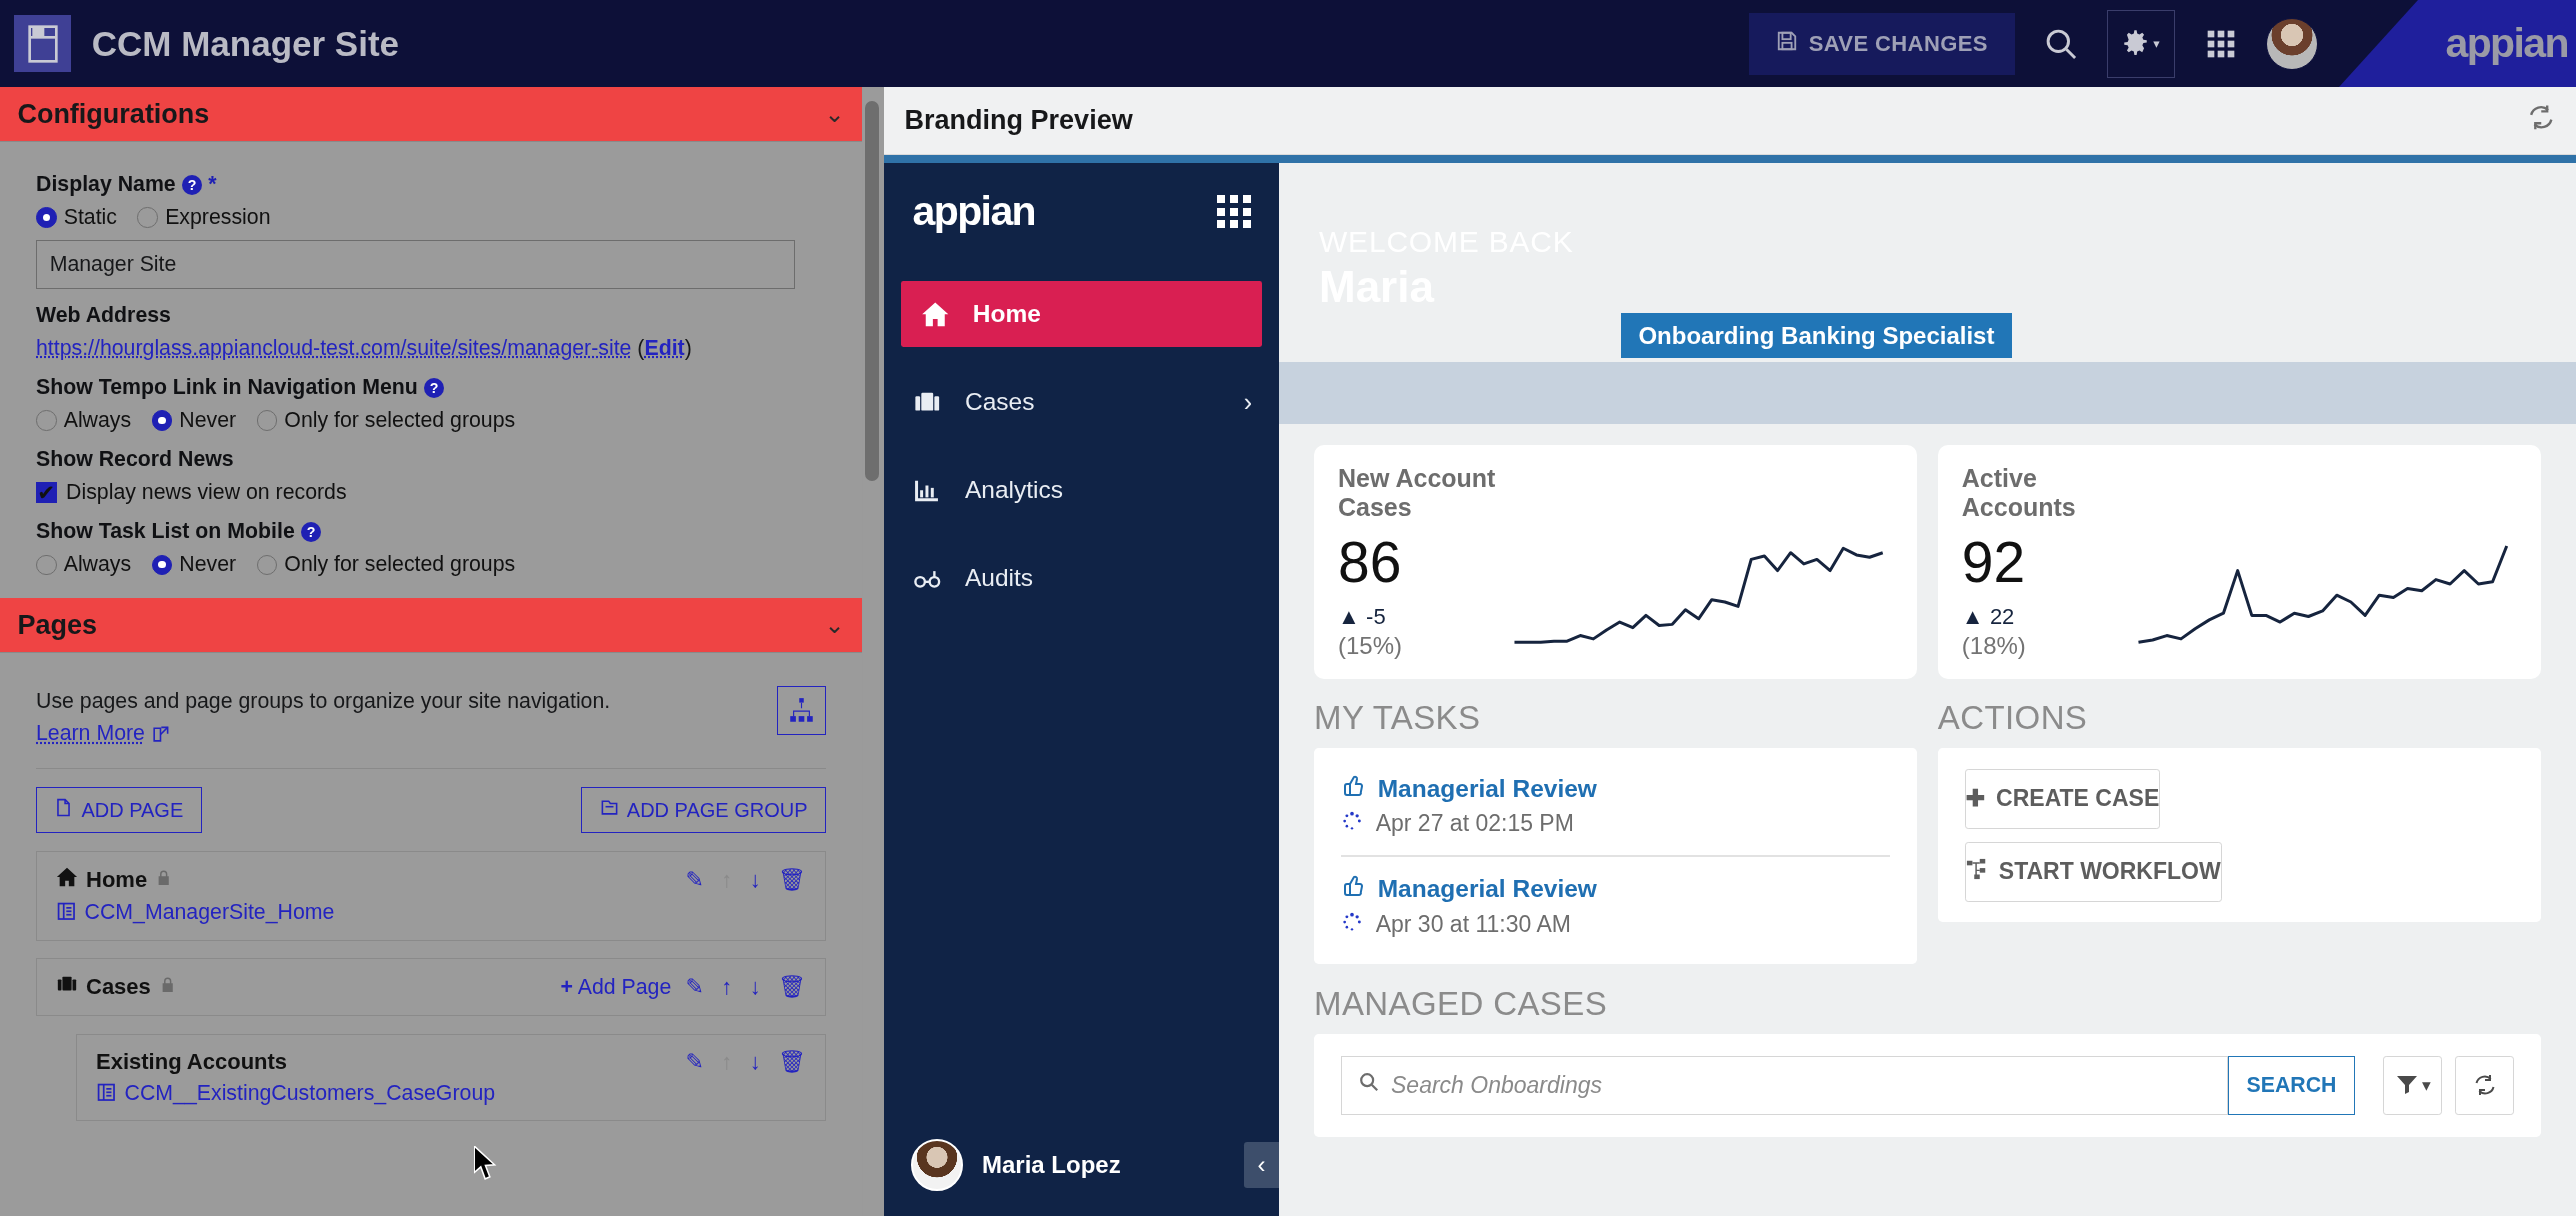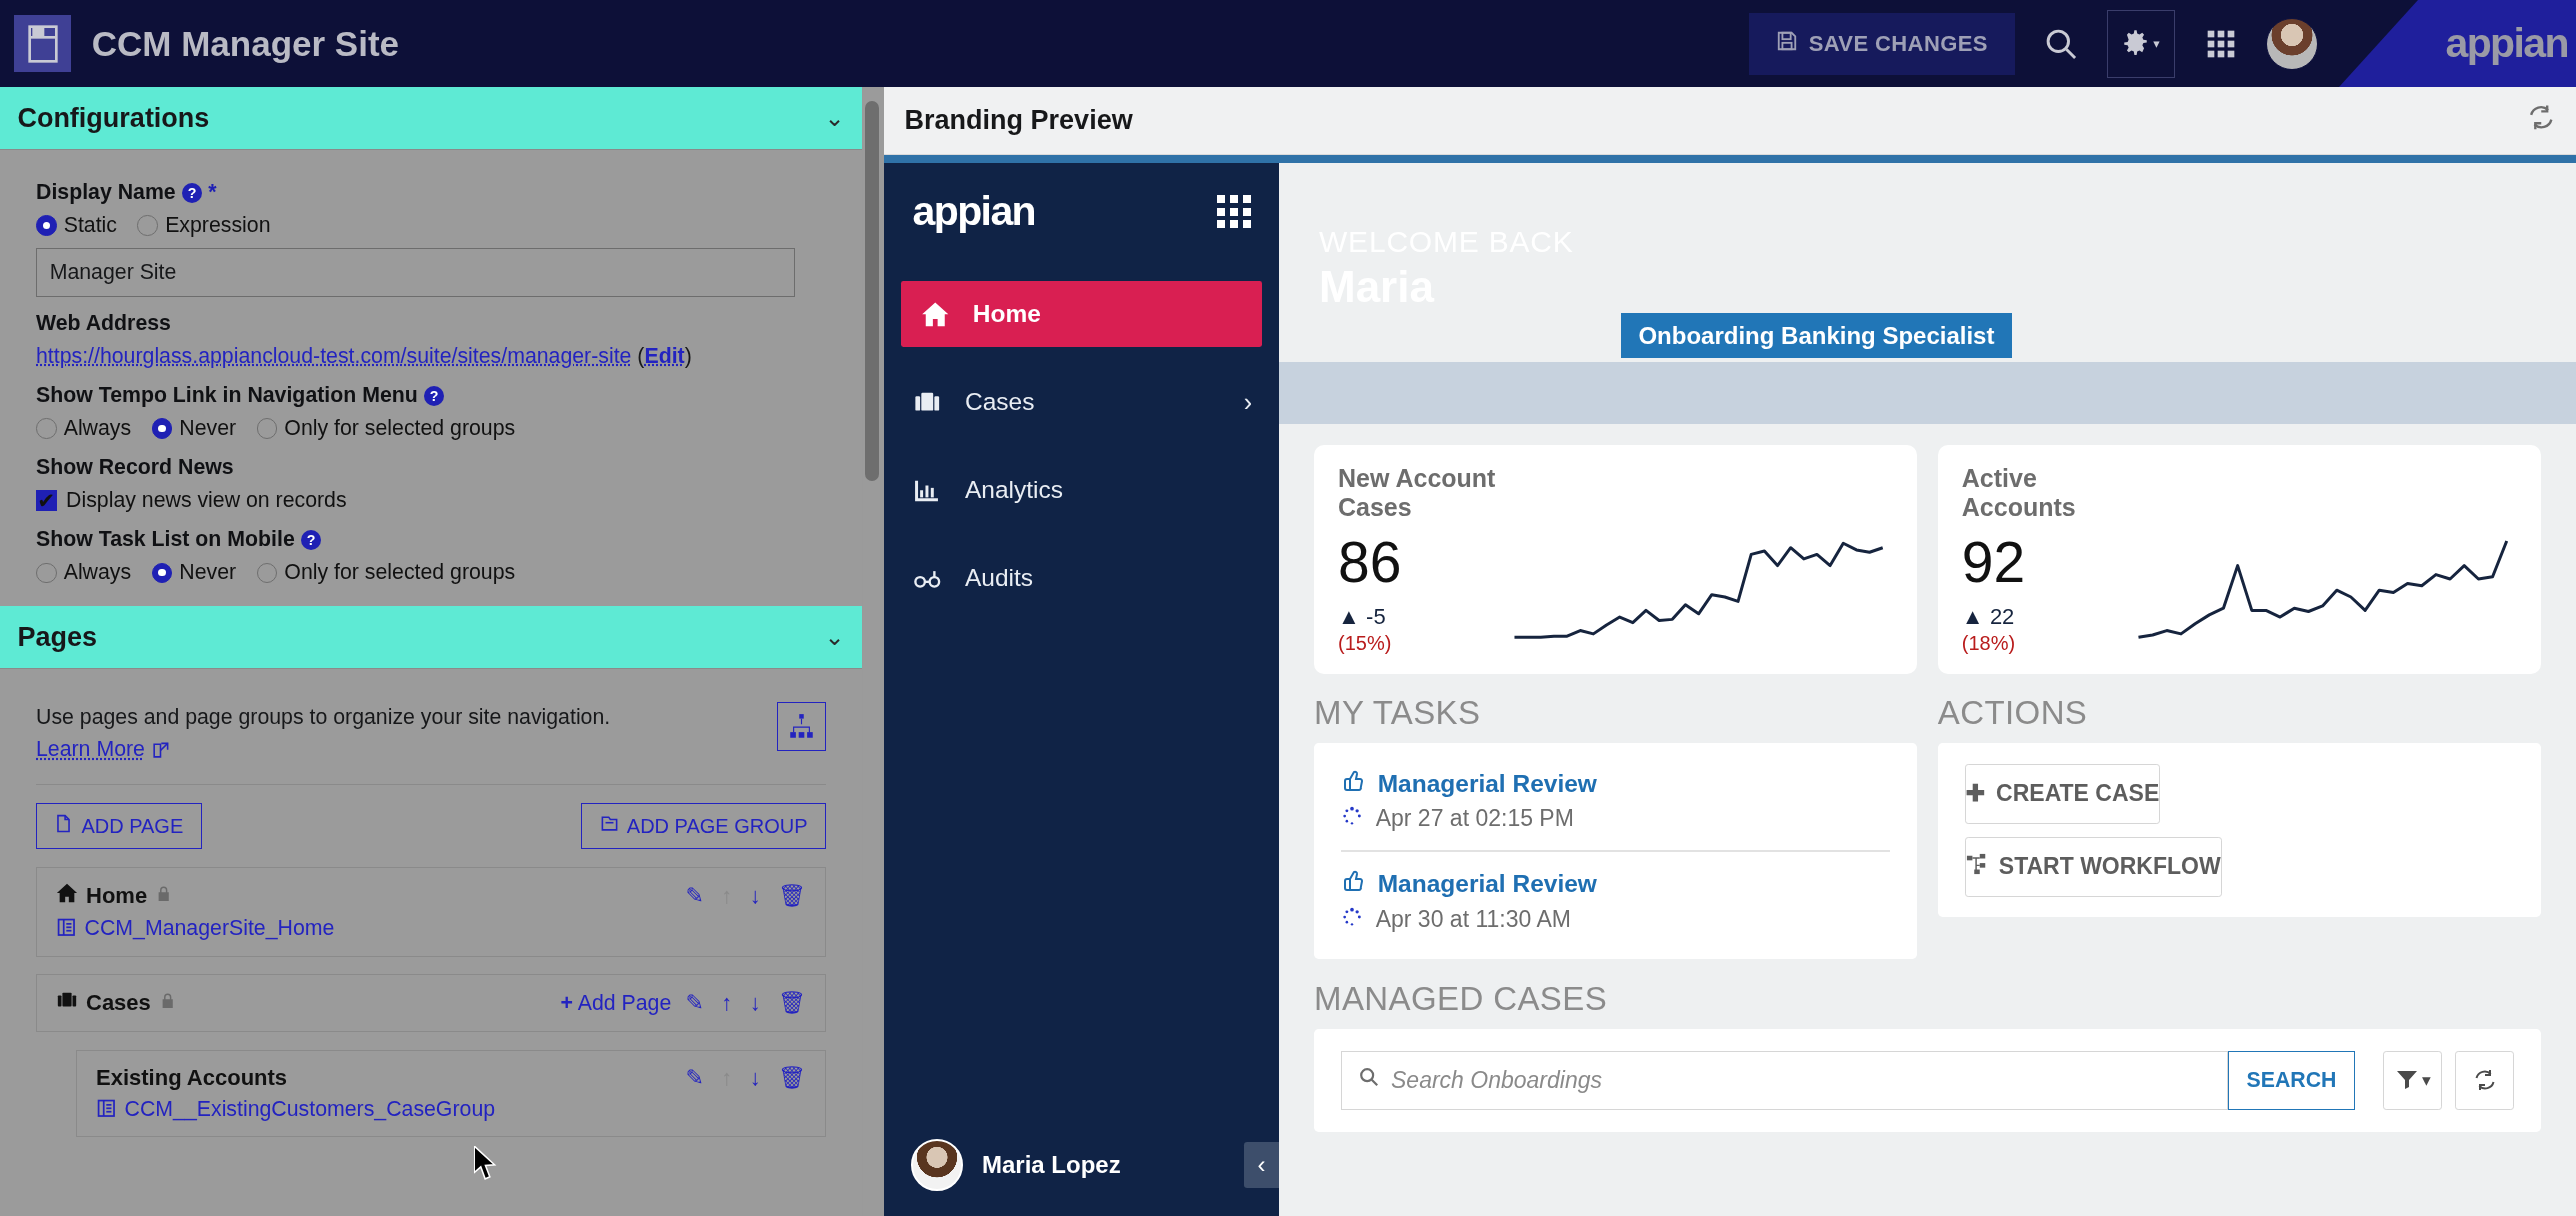--- a/index.html
+++ b/index.html
@@ -23,21 +23,21 @@
     background:radial-gradient(circle at 50% 32%, #d9c6b4 0 26%, #6b3f2c 27% 48%, #b8b8b8 49% 100%);
     border:1.6px solid #10133f;cursor:pointer;}
   .brand-wedge{margin-left:20.6px;width:237px;height:87px;background:#1f1f9c;flex:none;
     clip-path:polygon(79px 0,100% 0,100% 100%,0 100%);display:flex;align-items:center;
     justify-content:flex-end;padding-right:8px;}
   .brand-wedge span{color:#9a9aa6;font-size:41px;font-weight:bold;letter-spacing:-1.6px;}
 
   
   .leftpane{position:absolute;left:0;top:87px;width:862px;height:1129px;background:#9b9b9b;
     overflow:hidden;}
-  .section-head{height:63px;background:#5eead4;display:flex;align-items:center;
+  .section-head{height:55px;background:#ef4444;display:flex;align-items:center;
     padding:0 17.4px;justify-content:space-between;border-bottom:0.8px solid #8a8a8a;cursor:pointer;}
   .section-head h2{font-size:27px;color:#17181a;font-weight:bold;}
   .chev{font-size:24px;color:#2a2a2a;}
   .sec-body{padding:16px 36px 0 36px;}
   .fl{font-size:21.3px;font-weight:bold;color:#101114;display:flex;align-items:center;gap:6.3px;
     margin-top:14.2px;}
   .help{width:20px;height:20px;border-radius:50%;background:#1f20b4;color:#fff;font-size:14.2px;
     font-weight:bold;display:inline-flex;align-items:center;justify-content:center;cursor:pointer;}
   .req{color:#1f20b4;font-size:21.3px;font-weight:bold;}
   .radio-row{display:flex;align-items:center;gap:9.5px;margin-top:8px;flex-wrap:wrap;}
@@ -133,21 +133,21 @@
   .hero-txt .nm{color:#fff;font-size:44px;font-weight:bold;margin-top:3.2px;}
   .role-badge{position:absolute;left:342px;top:150px;background:#2176b7;color:#fff;font-size:24px;
     font-weight:bold;padding:8.7px 17.4px;z-index:3;}
 
   .kpis{display:flex;gap:20.6px;padding:20.6px 35px 0 35px;}
   .kpi{flex:1;background:#fff;border-radius:10px;padding:19px 24px;display:flex;min-height:198px;}
   .kpi-left{width:166px;flex:none;}
   .kpi-title{font-size:25px;font-weight:bold;color:#6d6d6d;}
   .kpi-val{font-size:57px;color:#111;line-height:1;margin-top:12.7px;font-weight:normal;}
   .kpi-delta{font-size:22px;color:#16243e;margin-top:12.7px;display:flex;align-items:center;gap:6.3px;}
-  .kpi-pct{font-size:20px;color:#b91c1c;margin-top:1.6px;}
+  .kpi-pct{font-size:24px;color:#737373;margin-top:1.6px;}
   .kpi-spark{flex:1;display:flex;align-items:flex-end;}
 
   .cols{display:flex;gap:20.6px;padding:20.6px 35px 0 35px;}
   .col{flex:1;}
   .sec-title{font-size:33px;color:#8b8b8b;letter-spacing:0.4px;margin-bottom:11px;}
   .card{background:#fff;border-radius:4.7px;padding:8px 27px;}
   .task{padding:17.4px 0;}
   .task-name{color:#1f6fb2;font-size:24.5px;font-weight:bold;display:flex;align-items:center;gap:12.7px;
     cursor:pointer;}
   .task-date{color:#6d6d6d;font-size:23px;display:flex;align-items:center;gap:12.7px;margin-top:6.3px;}

